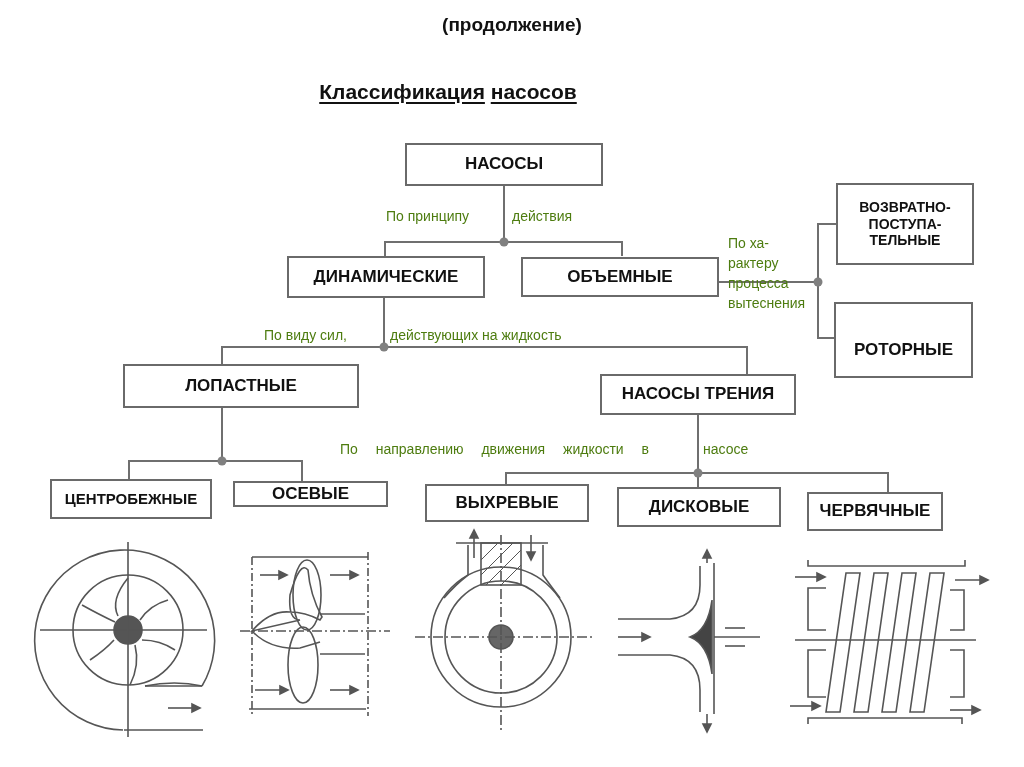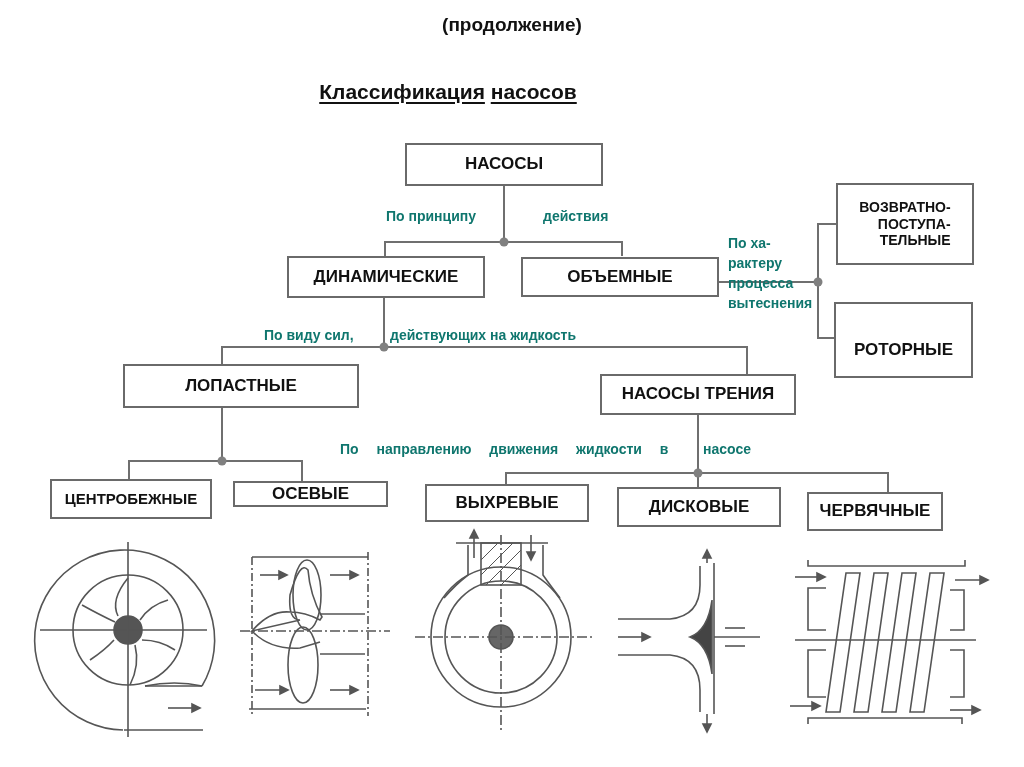--- a/index.html
+++ b/index.html
@@ -4,22 +4,22 @@
 <style>
   html, body { margin:0; padding:0; background:#ffffff; }
   body { width:1024px; height:767px; position:relative; overflow:hidden;
          font-family:"Liberation Sans", "DejaVu Sans", sans-serif; color:#111; }
   .abs { position:absolute; }
   .subtitle { left:0; width:1024px; top:14px; text-align:center; font-weight:bold; font-size:19px; }
   .title { left:0; width:896px; top:80px; text-align:center; font-weight:bold; font-size:21px; }
   .title span { text-decoration:underline; text-underline-offset:3px; }
   .box { position:absolute; border:2px solid #6a6a6a; background:#fff; display:flex;
          align-items:center; justify-content:center; font-weight:bold; font-size:17px;
-         text-align:right; line-height:1.2; box-sizing:border-box; }
-  .lbl { position:absolute; font-weight:bold; font-size:14px; white-space:nowrap; color:#0f766e; }
+         text-align:center; line-height:1.2; box-sizing:border-box; }
+  .lbl { position:absolute; font-weight:normal; font-size:14px; white-space:nowrap; color:#4d7c0f; }
   .lbl-ml { white-space:normal; line-height:20px; }
   svg.lines { position:absolute; left:0; top:0; }
   .ws { word-spacing:14px;padding-left:42px; }
 </style>
 </head>
 <body>
 
 <div class="abs subtitle">(продолжение)</div>
 <div class="abs title">
   <span>Классификация</span>
@@ -65,21 +65,21 @@
 <div class="box" style="left:834px;top:302px;width:139px;height:76px;align-items:flex-start;padding-top:36px;">РОТОРНЫЕ</div>
 <div class="box" style="left:123px;top:364px;width:236px;height:44px;">ЛОПАСТНЫЕ</div>
 <div class="box" style="left:600px;top:374px;width:196px;height:41px;">НАСОСЫ ТРЕНИЯ</div>
 <div class="box" style="left:50px;top:479px;width:162px;height:40px;font-size:15px;">ЦЕНТРОБЕЖНЫЕ</div>
 <div class="box" style="left:233px;top:481px;width:155px;height:26px;">ОСЕВЫЕ</div>
 <div class="box" style="left:425px;top:484px;width:164px;height:38px;">ВЫХРЕВЫЕ</div>
 <div class="box" style="left:617px;top:487px;width:164px;height:40px;">ДИСКОВЫЕ</div>
 <div class="box" style="left:807px;top:492px;width:136px;height:39px;">ЧЕРВЯЧНЫЕ</div>
 
 <div class="lbl" style="left:386px;top:208px;">По принципу</div>
-<div class="lbl" style="left:512px;top:208px;margin-left:31px;">действия</div>
+<div class="lbl" style="left:512px;top:208px;">действия</div>
 <div class="lbl lbl-ml" style="left:728px;top:233px;width:90px;">
   <span style="white-space:pre-line;">По ха-
 рактеру
 процесса
 вытеснения</span>
 </div>
 <div class="lbl" style="left:264px;top:327px;">По виду сил,</div>
 <div class="lbl" style="left:390px;top:327px;">действующих на жидкость</div>
 <div class="lbl ws" style="left:298px;top:441px;">По направлению движения жидкости в</div>
 <div class="lbl" style="left:703px;top:441px;">насосе</div>

